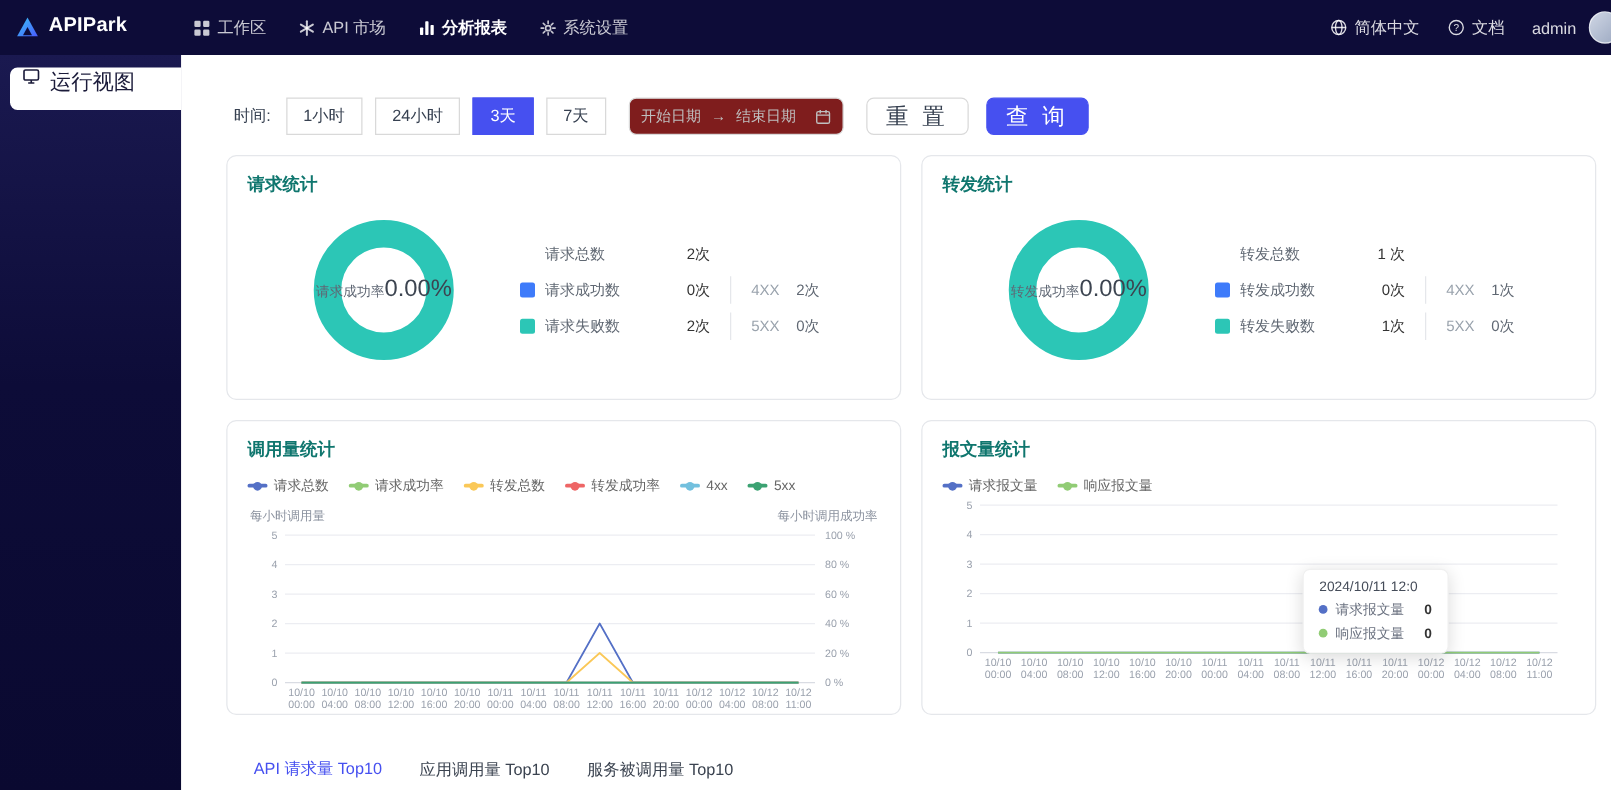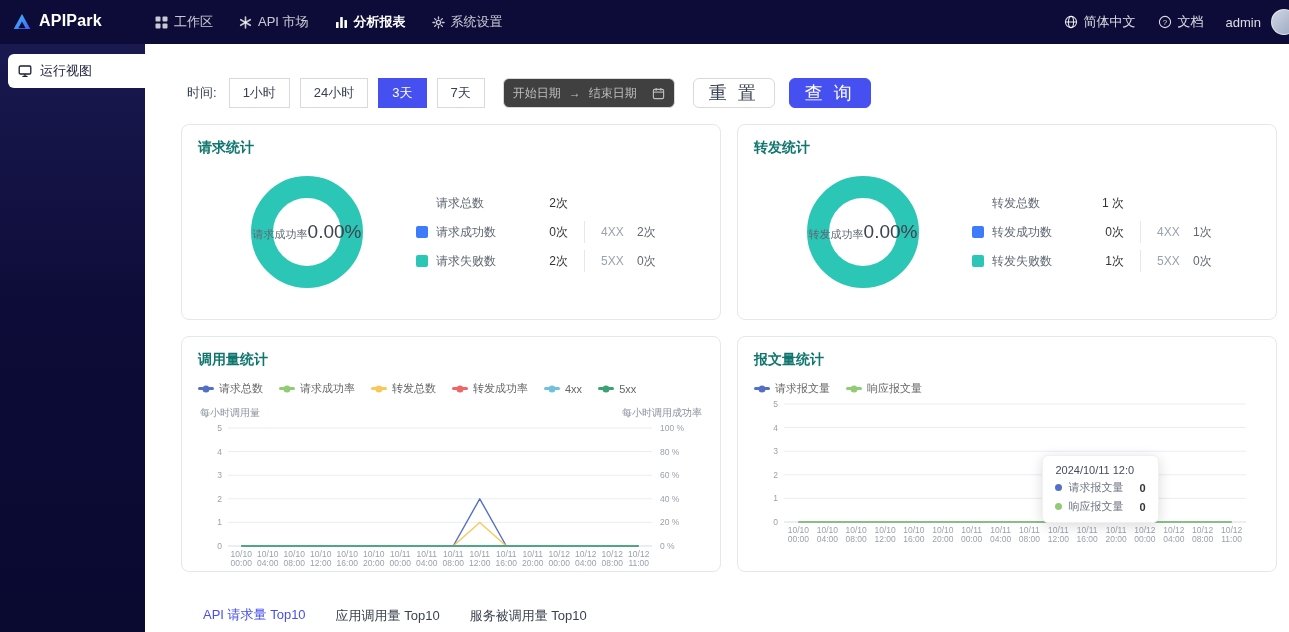--- a/index.html
+++ b/index.html
@@ -19,30 +19,30 @@
   .nav-menu{display:flex;align-items:center;gap:26px;margin-left:10px;flex:1;}
   .nav-item{display:flex;align-items:center;gap:6px;font-size:13px;color:rgba(255,255,255,.78);cursor:pointer;}
   .nav-item.active{color:#fff;font-weight:600;}
   .nav-right{display:flex;align-items:center;gap:22px;padding-right:0;margin-right:-8px;}
   .nav-right .nav-item{color:rgba(255,255,255,.85);justify-content:space-between;}
   .avatar{width:26px;height:26px;border-radius:50%;background:linear-gradient(135deg,#cfd6e4,#9aa7c0);border:1px solid rgba(255,255,255,.6);margin-left:-12px;flex:0 0 26px;}
 
   
   .layout{display:flex;height:588px;}
   .sidebar{width:145px;flex:0 0 145px;background:linear-gradient(180deg,#1a1950 0%,#0d0c38 45%,#0a0930 100%);padding-top:10px;}
-  .side-item{display:flex;align-items:center;gap:8px;height:34px;margin-left:8px;background:#fff;border-radius:6px 0 0 6px;padding:0 10px;font-size:13px;color:#1b1b3a;font-weight:500;cursor:pointer;}
+  .side-item{display:flex;align-items:flex-start;gap:8px;height:34px;margin-left:8px;background:#fff;border-radius:6px 0 0 6px;padding:0 10px;font-size:17px;color:#1b1b3a;font-weight:500;cursor:pointer;}
 
   .main{flex:1;padding:34px 12px 0 36px;overflow:hidden;background:#fff;}
 
   
   .filter-bar{display:flex;align-items:center;gap:10px;margin-left:6px;}
   .filter-label{font-size:13px;color:#374151;margin-right:2px;}
   .range-btn{height:30px;padding:0 13px;border:1px solid #d9d9d9;border-radius:0;background:#fff;font-size:13px;color:#374151;cursor:pointer;font-family:inherit;}
   .range-btn.selected{background:var(--accent);border-color:var(--accent);color:#fff;}
-  .date-range{height:30px;width:172px;border:1px solid #d9d9d9;border-radius:6px;display:flex;align-items:center;gap:8px;padding:0 9px;margin-left:8px;font-size:12px;color:#bfbfbf;cursor:pointer;background:#404040;}
+  .date-range{height:30px;width:172px;border:1px solid #d9d9d9;border-radius:6px;display:flex;align-items:center;gap:8px;padding:0 9px;margin-left:8px;font-size:12px;color:#bfbfbf;cursor:pointer;background:#7f1d1d;}
   .date-range .cal{margin-left:auto;display:flex;}
   .btn{height:30px;padding:0 15px;border-radius:6px;font-size:18px;cursor:pointer;font-family:inherit;}
   .btn-reset{background:#fff;border:1px solid #d9d9d9;color:#374151;margin-left:8px;letter-spacing:3px;}
   .btn-query{background:var(--accent);border:1px solid var(--accent);color:#fff;margin-left:4px;letter-spacing:3px;}
 
   
   .cards-row{display:flex;gap:16px;margin-top:16px;}
   .card{flex:1;border:1px solid #e5e7eb;border-radius:8px;background:#fff;padding:14px 16px;}
   .card-title{font-size:14px;font-weight:600;color:#0f766e;}
 

